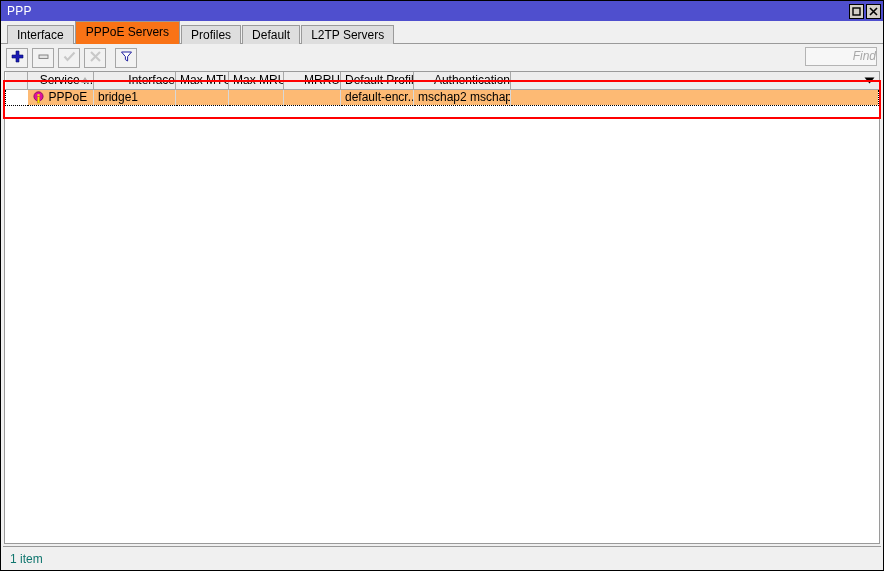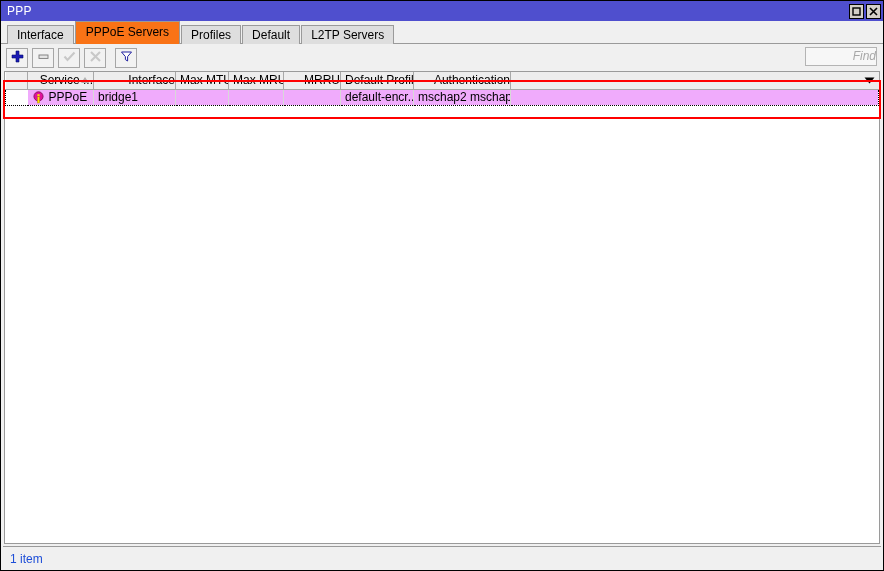--- a/index.html
+++ b/index.html
@@ -154,21 +154,21 @@
     width:15px;height:16px;
     display:flex;align-items:center;justify-content:center;
   }
   table.grid td{
     height:16px;
     padding:0 0 0 4px;
     box-sizing:border-box;
     font-size:12px;
     white-space:nowrap;
     overflow:hidden;
-    background:#f0abfc;
+    background:#fdba74;
     border-right:1px solid #d8d8d8;
   }
   table.grid td.gutter{
     width:22px;padding:0;border-right:none;background:#ffffff;
   }
   table.grid td.endcap{border-right:none;}
   tr.datarow td{
     border-top:1px dotted #000;
     border-bottom:1px dotted #000;
   }
@@ -179,21 +179,21 @@
   
   .statusbar{
     flex:0 0 24px;height:24px;
     background:#f0f0f0;
     border-top:1px solid #9a9a9a;
     display:flex;align-items:center;
     padding-left:7px;
     box-sizing:border-box;
     margin:2px 2px 0 2px;
   }
-  .status-text{font-size:12px;color:#1d4ed8;}
+  .status-text{font-size:12px;color:#0f766e;}
   
   .annot{
     position:absolute;
     left:2px;top:79px;width:878px;height:39px;
     border:2px solid #ff0000;
     box-sizing:border-box;
     pointer-events:none;
     z-index:50;
   }
 </style>

